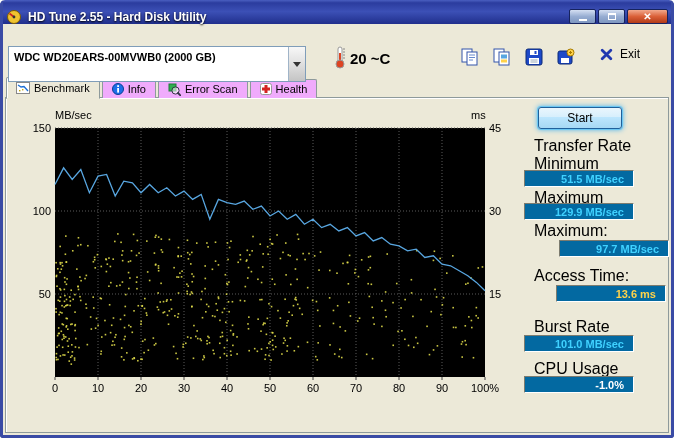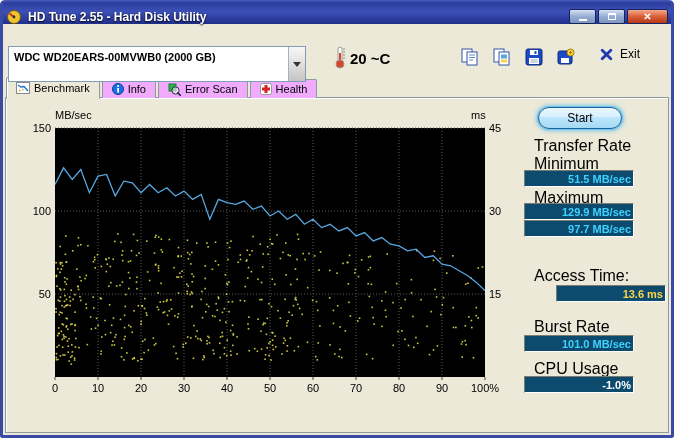--- a/index.html
+++ b/index.html
@@ -36,27 +36,27 @@
   .tab{height:19px;padding:0 9px;display:flex;align-items:center;gap:4px;font-size:11px;
     background:#f0abfc;border:1px solid #8e9a9b;border-bottom:none;border-radius:2px 2px 0 0;margin-right:2px;cursor:pointer}
   .tab.active{height:22px;background:#ece9d8;border-bottom:1px solid #ece9d8;margin-bottom:-1px;z-index:6;position:relative;box-shadow:inset 1px 1px 0 #fff}
   
   .panel{position:absolute;left:5px;top:97px;width:664px;height:336px;background:#ece9d8;
     border:1px solid #8e9a9b;box-shadow:inset 1px 1px 0 #fff;z-index:1}
   #chart{position:absolute;left:8px;top:104px;z-index:2}
   #chart text{font-size:11px;fill:#000}
   
   .start-btn{position:absolute;left:538px;top:107px;width:84px;height:22px;font-size:12px;color:#000;
-    border:1px solid #20619b;border-radius:11px;cursor:pointer;z-index:3;
+    border:1px solid #20619b;border-radius:3px;cursor:pointer;z-index:3;
     background:linear-gradient(#eaf6fd,#d7effc 45%,#bde6fd 46%,#a6d9f4);
     box-shadow:0 0 0 1px #6cc7f2,0 0 5px 1px #55b7ec}
   .rlabel{position:absolute;left:534px;font-size:16px;color:#000;z-index:3;white-space:nowrap}
-  .vbox{position:absolute;left:524px;width:110px;height:17px;background:#0c4a6e;z-index:3;
+  .vbox{position:absolute;left:524px;width:110px;height:17px;background:#0369a1;z-index:3;
     border-top:1px solid #7b7b6f;border-left:1px solid #7b7b6f;border-bottom:1px solid #fff;border-right:1px solid #fff;
-    display:flex;align-items:center;justify-content:flex-end;padding-right:2px;
+    display:flex;align-items:center;justify-content:flex-end;padding-right:9px;
     font-size:11px;font-weight:bold}
 </style>
 </head>
 <body>
 
 <div class="window">
 
   <div class="titlebar">
     <svg width="16" height="16" viewBox="0 0 16 16">
       <circle cx="8" cy="9" r="6.5" fill="#f0c330" stroke="#7a5b00"></circle>
@@ -781,21 +781,21 @@
 
   <span class="rlabel" style="top:137px">Transfer Rate</span>
 
   <span class="rlabel" style="top:155px">Minimum</span>
   <div class="vbox" style="top: 170px; color: rgb(63, 209, 255);">51.5 MB/sec</div>
 
   <span class="rlabel" style="top:189px">Maximum</span>
   <div class="vbox" style="top: 203px; color: rgb(63, 209, 255);">129.9 MB/sec</div>
 
   <span class="rlabel" style="top:222px">Maximum:</span>
-  <div class="vbox" style="top: 220px; color: rgb(63, 209, 255);">97.7 MB/sec</div>
+  <div class="vbox" style="top: 240px; color: rgb(63, 209, 255); margin-left: 35px;">97.7 MB/sec</div>
 
   <span class="rlabel" style="top:267px">Access Time:</span>
   <div class="vbox" style="top: 285px; color: rgb(255, 210, 74); margin-left: 32px;">13.6 ms</div>
 
   <span class="rlabel" style="top:318px">Burst Rate</span>
   <div class="vbox" style="top: 335px; color: rgb(63, 209, 255);">101.0 MB/sec</div>
 
   <span class="rlabel" style="top:360px">CPU Usage</span>
   <div class="vbox" style="top: 376px; color: rgb(255, 255, 255);">-1.0%</div>
 

